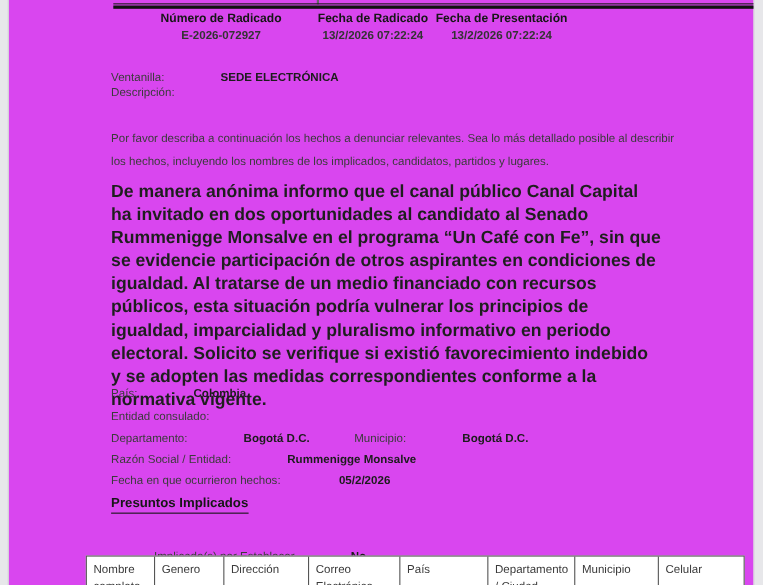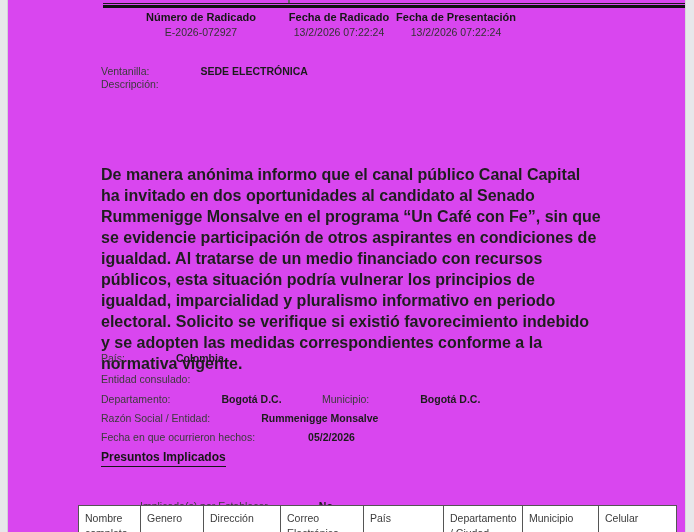--- a/index.html
+++ b/index.html
@@ -11,21 +11,21 @@
   .gutter.left{left:0;width:7px;border-right:1px solid #d2d2d6;}
   .gutter.right{right:0;width:8px;border-left:1px solid #d8d8dc;}
   .top-tick{position:absolute;left:288px;top:0;width:2px;height:4px;background:#666;}
 
   
   .radicado{position:absolute;left:103px;top:3px;width:582px;}
   .rule-thin{height:1px;background:#1a1a1a;margin-bottom:1px;}
   .rule-thick{height:3px;background:#111;}
   .rad-row{display:flex;}
   .rad-row.hdr{padding-top:3px;font-weight:700;font-size:11px;color:#161616;}
-  .rad-row.val{margin-top:2px;font-size:10.5px;color:#333;}
+  .rad-row.val{margin-top:2px;font-size:10.5px;color:#333;font-weight:bold;}
   .rad-col{text-align:center;box-sizing:border-box;line-height:13px;}
   .rad-col.c1{width:180px;padding-left:16px;}
   .rad-col.c2{width:112px;}
   .rad-col.c3{width:122px;}
 
   
   .line{position:absolute;left:101px;font-size:10.5px;line-height:14px;white-space:nowrap;color:#3b3b3b;}
   .b{font-weight:700;color:#1c1c1c;padding-left:47px;}
   .v{margin-left:4px;}
   .para{position:absolute;left:101px;font-size:10.5px;line-height:21px;color:#3b3b3b;white-space:normal;}
@@ -72,20 +72,21 @@
       <div class="rad-col c3">13/2/2026 07:22:24</div>
     </div>
   </div>
 
   <div class="line" style="top:64px;">
     <span>Ventanilla:</span><span class="b v">SEDE ELECTRÓNICA</span>
   </div>
 
   <div class="line" style="top:77px;">Descripción:</div>
 
+  <div class="para hint">Por favor describa a continuación los hechos a denunciar relevantes. Sea lo más detallado posible al describir los hechos, incluyendo los nombres de los implicados, candidatos, partidos y lugares.</div>
 
   <div class="para body-bold">De manera anónima informo que el canal público Canal Capital ha invitado en dos oportunidades al candidato al Senado Rummenigge Monsalve en el programa “Un Café con Fe”, sin que se evidencie participación de otros aspirantes en condiciones de igualdad. Al tratarse de un medio financiado con recursos públicos, esta situación podría vulnerar los principios de igualdad, imparcialidad y pluralismo informativo en periodo electoral. Solicito se verifique si existió favorecimiento indebido y se adopten las medidas correspondientes conforme a la normativa vigente.</div>
 
 
   <div class="line" style="top:351px;">
     <span>País:</span><span class="b v">Colombia</span>
   </div>
 
   <div class="line" style="top:372px;">
     <span>Entidad consulado:</span><span class="b v"></span>

